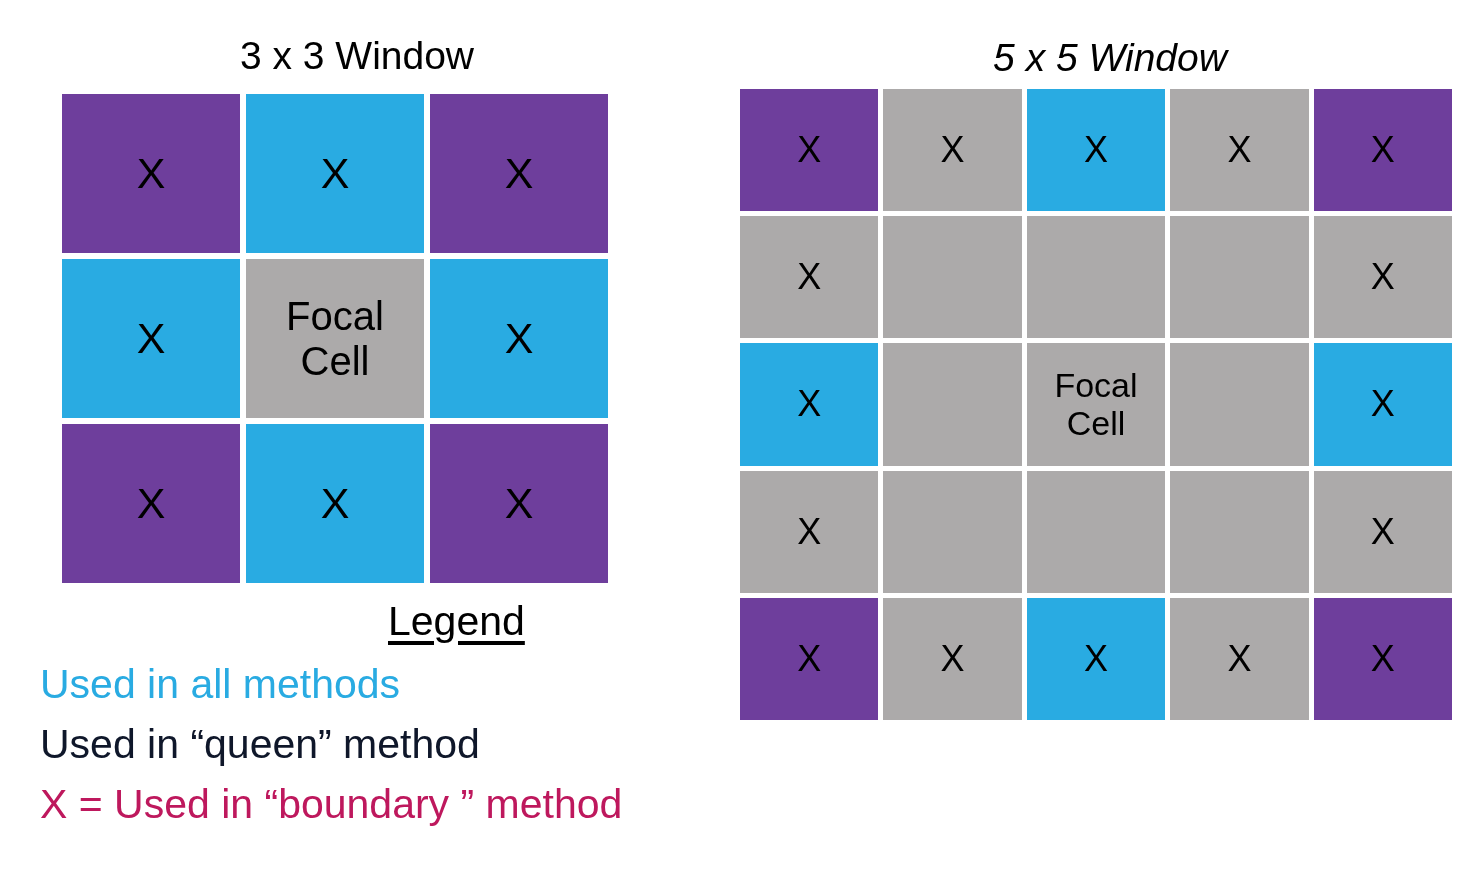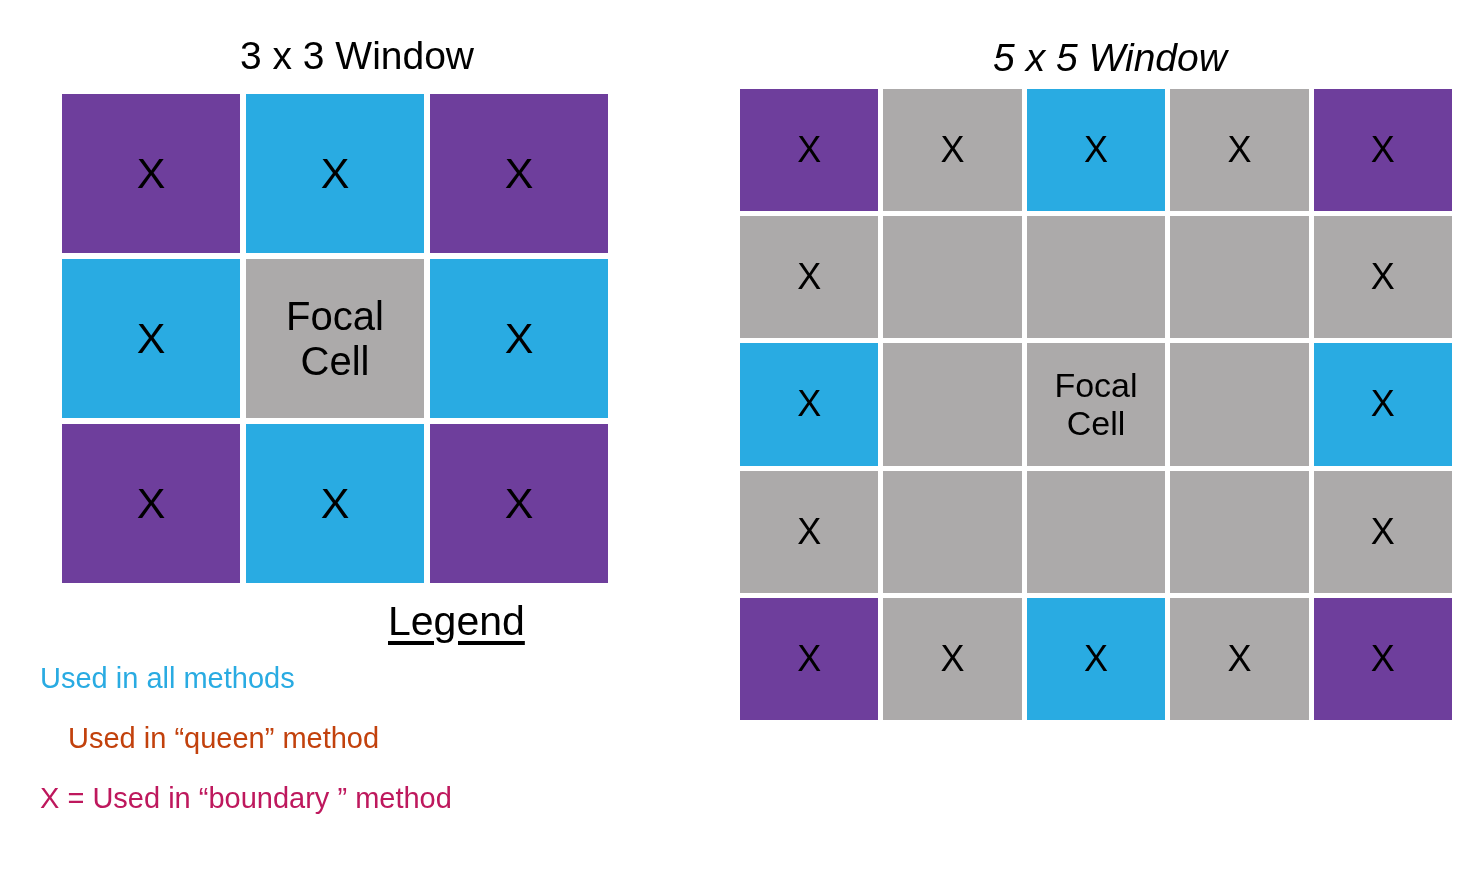--- a/index.html
+++ b/index.html
@@ -86,21 +86,21 @@
     line-height: 1;
     text-decoration: underline;
     text-underline-offset: 6px;
     color: #000000;
     white-space: nowrap;
   }
 
   .legend-line {
     position: absolute;
     left: 40px;
-    font-size: 29px;
+    font-size: 41px;
     line-height: 1;
     white-space: nowrap;
   }
   #legend-line-0 { top: 664px; }
   #legend-line-1 { top: 724px; }
   #legend-line-2 { top: 784px; }
 </style>
 </head>
 <body>
 
@@ -216,14 +216,14 @@
       <span class="cell-text">X</span>
     </div>
     <div class="cell" style="background: rgb(110, 62, 156);">
       <span class="cell-text">X</span>
     </div>
   </div>
 
 <div id="legend"></div>
 <div id="legend-heading">Legend</div>
 <div class="legend-line" id="legend-line-0" style="color: rgb(41, 171, 226);">Used in all methods</div>
-<div class="legend-line" id="legend-line-1" style="color: #c2410c; margin-left: 28px;">Used in “queen” method</div>
+<div class="legend-line" id="legend-line-1" style="color: #0f172a;">Used in “queen” method</div>
 <div class="legend-line" id="legend-line-2" style="color: #be185d;">X = Used in “boundary ” method</div>
 
 </body></html>

